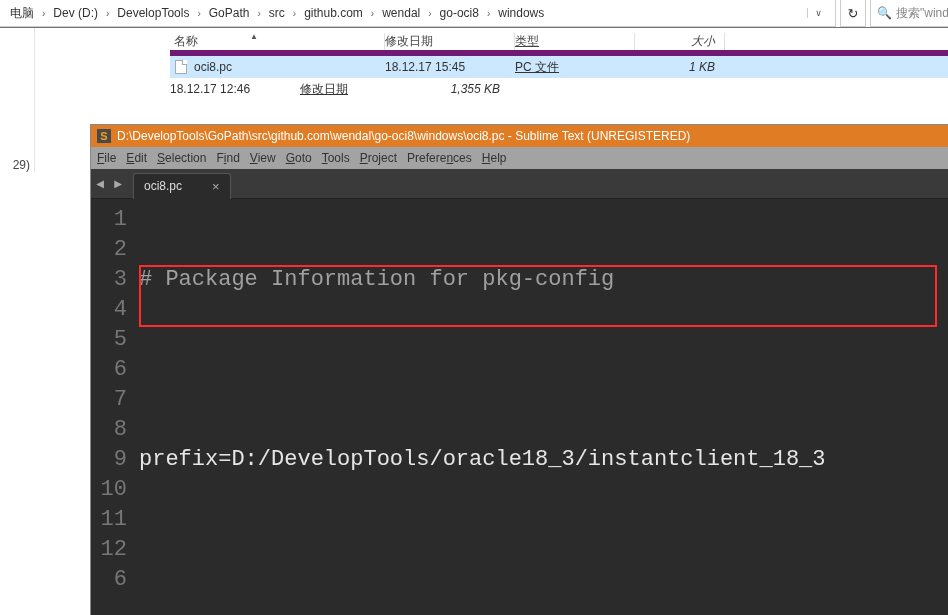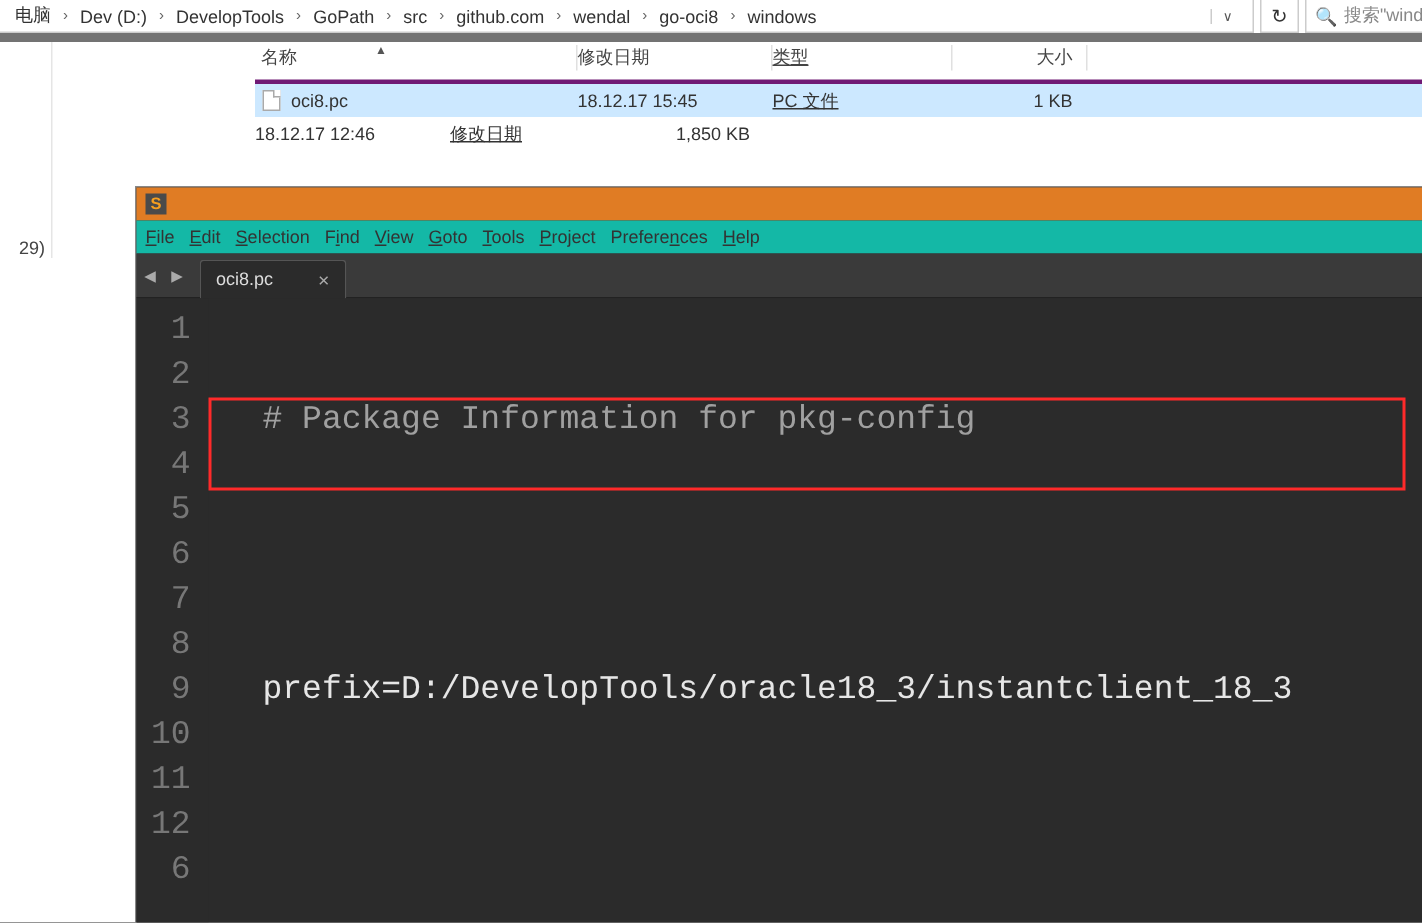--- a/index.html
+++ b/index.html
@@ -13,21 +13,21 @@
     position: relative;
     color: #333;
   }
 
   
   .explorer-top { background: #fff; }
   .crumb-bar {
     height: 28px;
     display: flex;
     align-items: stretch;
-    border-bottom: 6px solid #737373;
+    border-bottom: 1px solid #737373;
   }
   .crumb-path {
     flex: 1;
     display: flex;
     align-items: center;
     padding: 0 6px;
     border: 1px solid #ccc;
     border-top: none;
     border-left: none;
     margin-right: 4px;
@@ -84,32 +84,32 @@
   .left-snippet { margin-top: 130px; }
 
   .file-area {
     flex: 1;
     padding-left: 135px;
     padding-top: 2px;
   }
   .col-headers {
     height: 26px;
     display: flex;
-    align-items: flex-start;
-    border-bottom: 3px solid #701a75;
+    align-items: flex-end;
+    border-bottom: 6px solid #701a75;
     color: #444;
     font-size: 12px;
     position: relative;
   }
   .col-headers > div { position: relative; }
   .col-sep { position:absolute; right:0; top:0; bottom:0; width:1px; background:#e0e0e0; }
   .col-name   { width: 215px; padding-left: 4px; }
   .col-date   { width: 130px; }
   .col-type   { width: 120px; text-decoration: underline; }
-  .col-size   { width: 90px; text-align: right; padding-right: 10px; }
+  .col-size   { width: 90px; text-align: right; padding-right: 10px; font-style: italic; }
   .sort-ind {
     position: absolute;
     top: -1px;
     left: 80px;
     font-size: 8px;
     color: #555;
   }
   .file-row {
     height: 22px;
     display: flex;
@@ -150,21 +150,21 @@
     color: #fff;
     font-size: 12px;
   }
   .sublime-logo {
     width: 14px; height: 14px; background: #4a4a4a;
     display:flex; align-items:center; justify-content:center;
     color:#f79f1f; font-weight:bold; font-size:11px;
   }
   .sublime-menu {
     height: 22px;
-    background: #14b8a6;
+    background: #a3a3a3;
     display: flex;
     align-items: center;
     padding: 0 6px;
     gap: 10px;
     font-size: 12px;
     color: #333;
   }
   .sublime-menu span { position: relative; }
   .mn { text-decoration: underline; }
 
@@ -216,21 +216,21 @@
     padding-right: 12px;
     background: #2b2b2b;
   }
   .code {
     flex: 1;
     padding-top: 6px;
     color: #e6e6e6;
     white-space: pre;
     overflow: hidden;
   }
-  .code .ln { height: 30px; position: relative; padding-left: 36px; }
+  .code .ln { height: 30px; position: relative; }
   .c-comment { color: #a0a0a0; }
   .red-box {
     position: absolute;
     border: 2px solid #ff2a2a;
     pointer-events: none;
   }
 </style>
 </head>
 <body>
 
@@ -289,29 +289,30 @@
             </span>
           <span>oci8.pc</span>
         </div>
         <div class="col-date">18.12.17 15:45</div>
         <div class="col-type">PC 文件</div>
         <div class="col-size">1 KB</div>
       </div>
       <div class="file-row">
         <div class="col-date">18.12.17 12:46</div>
         <div class="col-type">修改日期</div>
-        <div class="col-size">1,850 KB</div>
+        <div class="col-size">1,355 KB</div>
       </div>
     </div>
   </div>
 </div>
 
 <div class="sublime">
   <div class="sublime-title">
     <span class="sublime-logo">S</span>
+    <span>D:\DevelopTools\GoPath\src\github.com\wendal\go-oci8\windows\oci8.pc - Sublime Text (UNREGISTERED)</span>
   </div>
   <div class="sublime-menu">
     <span><span class="mn">F</span>ile</span>
     <span><span class="mn">E</span>dit</span>
     <span><span class="mn">S</span>election</span>
     <span>F<span class="mn">i</span>nd</span>
     <span><span class="mn">V</span>iew</span>
     <span><span class="mn">G</span>oto</span>
     <span><span class="mn">T</span>ools</span>
     <span><span class="mn">P</span>roject</span>

